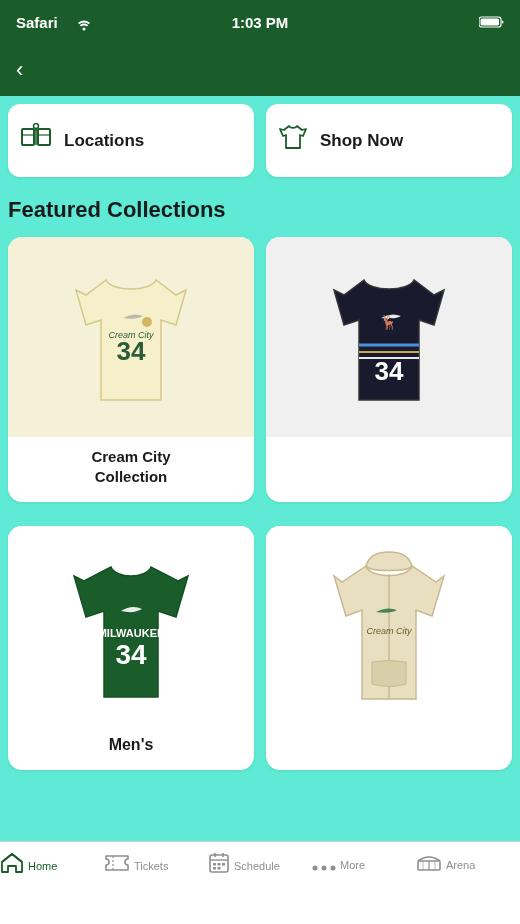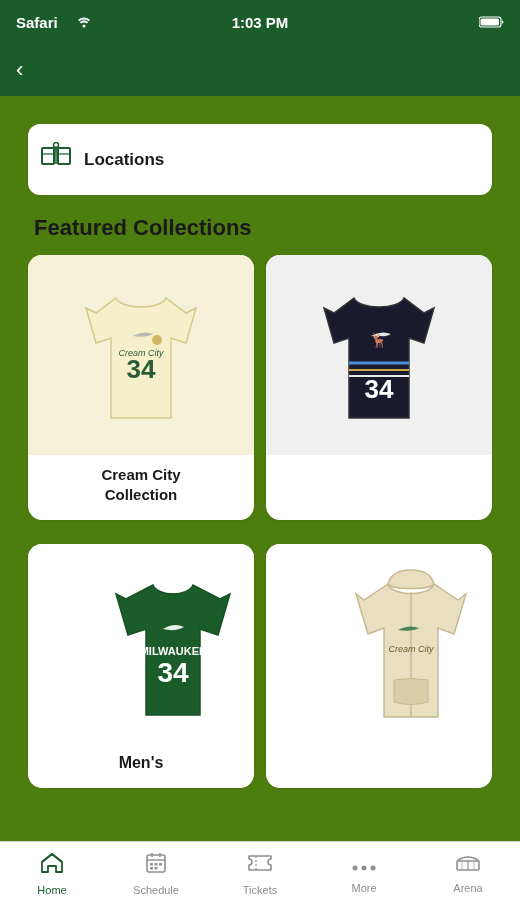--- a/index.html
+++ b/index.html
@@ -18,43 +18,43 @@
       background: #1a5c2a;
       color: white;
       height: 44px;
       display: flex;
       align-items: center;
       justify-content: space-between;
       padding: 0 16px;
       font-size: 15px;
       font-weight: 600;
     }
-    .status-left { display: flex; align-items: center; gap: 18px; }
+    .status-left { display: flex; align-items: flex-end; gap: 18px; }
     .status-center { position: absolute; left: 50%; transform: translateX(-50%); font-size: 15px; font-weight: 600; color: white; }
     .status-right { display: flex; align-items: center; gap: 6px; }
 
     
     .nav-bar {
       background: #1a5c2a;
       height: 52px;
       display: flex;
       align-items: center;
       padding: 0 16px;
     }
     .back-button {
       color: white;
       font-size: 22px;
       cursor: pointer;
       font-weight: 300;
     }
 
     
     .main-content {
-      background: #4d7c0f;
-      padding: 28px;
+      background: #5eead4;
+      padding: 8px;
       padding-bottom: 90px;
     }
 
     
     .quick-actions {
       display: flex;
       gap: 12px;
       margin-bottom: 20px;
     }
     .quick-action-btn {
@@ -78,21 +78,20 @@
       font-weight: 600;
       color: #1a1a1a;
     }
 
     
     .section-title {
       font-size: 22px;
       font-weight: 700;
       color: #1a1a1a;
       margin-bottom: 14px;
-      margin-left: 6px;
     }
 
     
     .collections-grid {
       display: grid;
       grid-template-columns: 1fr 1fr;
       gap: 12px;
       margin-bottom: 24px;
     }
     .collection-card {
@@ -129,21 +128,21 @@
       background: white;
       border-radius: 14px;
       overflow: hidden;
       cursor: pointer;
       box-shadow: 0 1px 3px rgba(0,0,0,0.08);
     }
     .category-img-area {
       height: 200px;
       display: flex;
       align-items: center;
-      justify-content: flex-end;
+      justify-content: center;
       padding: 16px;
       background: white;
     }
     .category-label {
       text-align: center;
       font-size: 16px;
       font-weight: 700;
       color: #1a1a1a;
       padding: 10px 8px 16px;
     }
@@ -157,21 +156,21 @@
       height: 83px;
       background: white;
       border-top: 1px solid #d0d0d0;
       display: flex;
       align-items: flex-start;
       padding-top: 10px;
     }
     .tab-item {
       flex: 1;
       display: flex;
-      flex-direction: column;
+      flex-direction: row;
       align-items: center;
       gap: 4px;
       cursor: pointer;
     }
     .tab-icon {
       font-size: 22px;
       color: #8e8e93;
     }
     .tab-icon.active {
       color: #1a5c2a;
@@ -229,20 +228,29 @@
           <line x1="2" y1="12" x2="14" y2="12" stroke="#1a5c2a" stroke-width="1.2"></line>
           <line x1="18" y1="12" x2="30" y2="12" stroke="#1a5c2a" stroke-width="1.2"></line>
 
           <circle cx="16" cy="3" r="2.5" stroke="#1a5c2a" stroke-width="1.5" fill="none"></circle>
           <line x1="16" y1="5.5" x2="16" y2="8" stroke="#1a5c2a" stroke-width="1.5"></line>
         </svg>
       </span>
       <span class="quick-action-label">Locations</span>
     </button>
 
+    <button class="quick-action-btn">
+      <span class="quick-action-icon">
+        <svg width="30" height="30" viewBox="0 0 30 30" fill="none">
+
+          <path d="M11 4 L6 8 L2 7 L5 14 L8 13 L8 26 L22 26 L22 13 L25 14 L28 7 L24 8 L19 4 C18 6.5 12 6.5 11 4Z" stroke="#1a5c2a" stroke-width="1.8" fill="none" stroke-linejoin="round"></path>
+        </svg>
+      </span>
+      <span class="quick-action-label">Shop Now</span>
+    </button>
   </div>
 
   <div class="section-title">Featured Collections</div>
 
   <div class="collections-grid">
 
     <div class="collection-card">
       <div class="collection-img-area cream-jersey">
 
         <svg width="120" height="155" viewBox="0 0 120 155">
@@ -331,20 +339,30 @@
 <div class="tab-bar">
 
   <div class="tab-item">
     <span class="tab-icon active">
       <svg width="24" height="22" viewBox="0 0 24 22" fill="none">
         <path d="M12 2 L2 10 L2 20 L8 20 L8 14 L16 14 L16 20 L22 20 L22 10 Z" stroke="#1a5c2a" stroke-width="1.8" fill="none" stroke-linejoin="round"></path>
         <path d="M2 10 L12 2 L22 10" stroke="#1a5c2a" stroke-width="1.8" stroke-linejoin="round" fill="none"></path>
       </svg>
     </span>
     <span class="tab-label active">Home</span>
+  </div>
+
+  <div class="tab-item">
+    <span class="tab-icon">
+      <svg width="26" height="22" viewBox="0 0 26 22" fill="none">
+        <path d="M2 7 L2 4 L24 4 L24 7 C22.3 7 21 8.3 21 10 C21 11.7 22.3 13 24 13 L24 18 L2 18 L2 13 C3.7 13 5 11.7 5 10 C5 8.3 3.7 7 2 7Z" stroke="#8e8e93" stroke-width="1.6" fill="none" stroke-linejoin="round"></path>
+        <line x1="9" y1="4" x2="9" y2="18" stroke="#8e8e93" stroke-width="1.2" stroke-dasharray="2 2"></line>
+      </svg>
+    </span>
+    <span class="tab-label">Tickets</span>
   </div>
 
   <div class="tab-item">
     <span class="tab-icon">
       <svg width="22" height="22" viewBox="0 0 22 22" fill="none">
         <rect x="2" y="3" width="18" height="17" rx="2" stroke="#8e8e93" stroke-width="1.6" fill="none"></rect>
         <line x1="7" y1="1" x2="7" y2="5" stroke="#8e8e93" stroke-width="1.6"></line>
         <line x1="15" y1="1" x2="15" y2="5" stroke="#8e8e93" stroke-width="1.6"></line>
         <line x1="2" y1="8" x2="20" y2="8" stroke="#8e8e93" stroke-width="1.4"></line>
         <rect x="5" y="11" width="3" height="2.5" rx="0.5" fill="#8e8e93"></rect>
@@ -352,30 +370,20 @@
         <rect x="14" y="11" width="3" height="2.5" rx="0.5" fill="#8e8e93"></rect>
         <rect x="5" y="15" width="3" height="2.5" rx="0.5" fill="#8e8e93"></rect>
         <rect x="9.5" y="15" width="3" height="2.5" rx="0.5" fill="#8e8e93"></rect>
       </svg>
     </span>
     <span class="tab-label">Schedule</span>
   </div>
 
   <div class="tab-item">
     <span class="tab-icon">
-      <svg width="26" height="22" viewBox="0 0 26 22" fill="none">
-        <path d="M2 7 L2 4 L24 4 L24 7 C22.3 7 21 8.3 21 10 C21 11.7 22.3 13 24 13 L24 18 L2 18 L2 13 C3.7 13 5 11.7 5 10 C5 8.3 3.7 7 2 7Z" stroke="#8e8e93" stroke-width="1.6" fill="none" stroke-linejoin="round"></path>
-        <line x1="9" y1="4" x2="9" y2="18" stroke="#8e8e93" stroke-width="1.2" stroke-dasharray="2 2"></line>
-      </svg>
-    </span>
-    <span class="tab-label">Tickets</span>
-  </div>
-
-  <div class="tab-item">
-    <span class="tab-icon">
       <svg width="24" height="8" viewBox="0 0 24 8" fill="none">
         <circle cx="3" cy="4" r="2.5" fill="#8e8e93"></circle>
         <circle cx="12" cy="4" r="2.5" fill="#8e8e93"></circle>
         <circle cx="21" cy="4" r="2.5" fill="#8e8e93"></circle>
       </svg>
     </span>
     <span class="tab-label">More</span>
   </div>
 
   <div class="tab-item">

